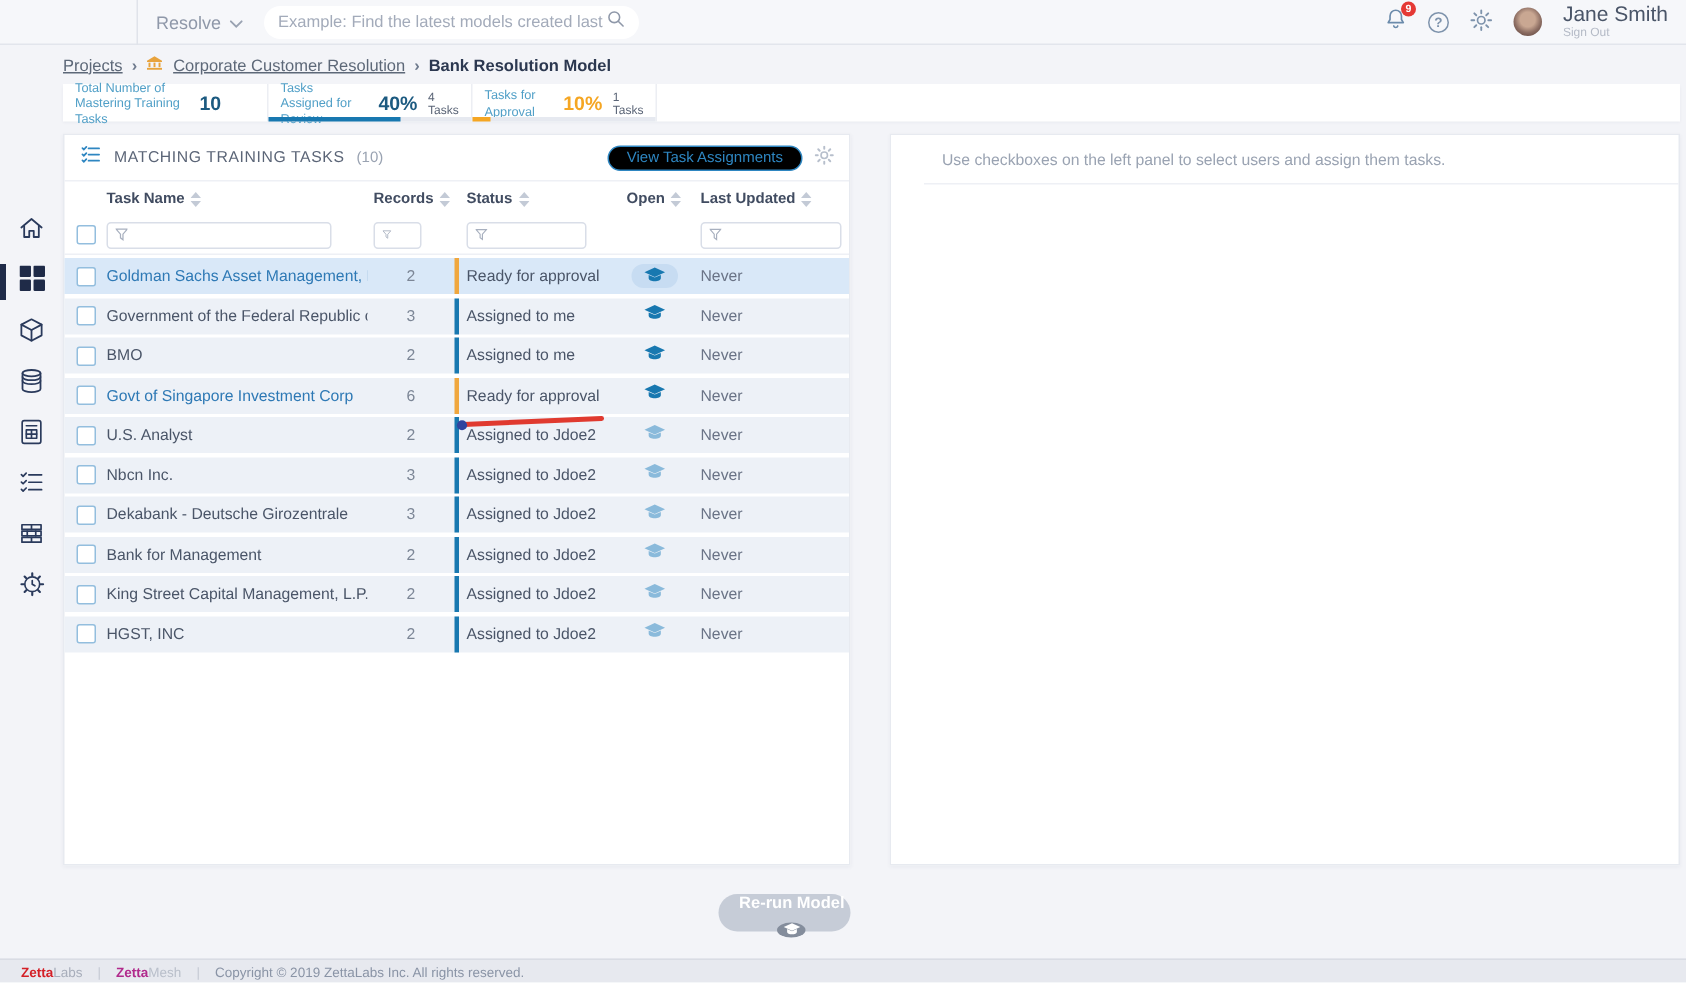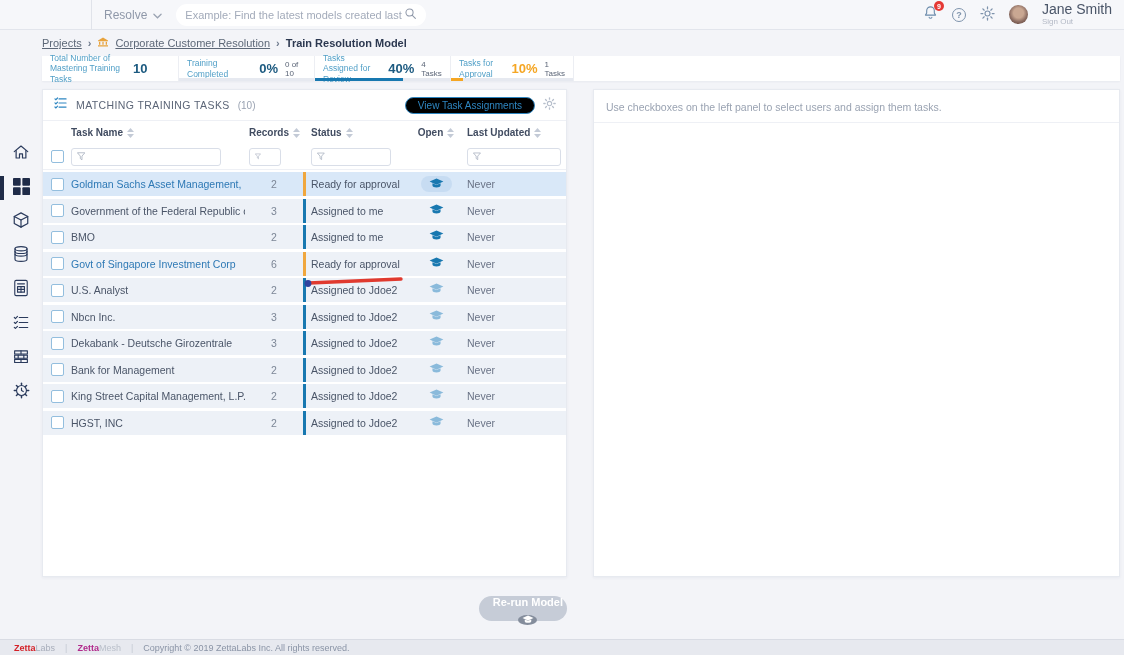--- a/index.html
+++ b/index.html
@@ -64,21 +64,21 @@
   .side-item.active::before { content:""; position:absolute; left:0; top:-1px;
             width:4px; height:24px; background:#1f2b48; }
   .side-item svg { stroke:#2a3a5c; fill:none; stroke-width:1.6; stroke-linejoin:round; stroke-linecap:round; }
 
   
   .card { position:absolute; top:89px; background:#fff; border:1px solid #e7eaf0;
             box-shadow:0 1px 3px rgba(27,42,74,.05); }
   .left-card { left:42px; width:525px; height:488px; }
   .right-card { left:593px; width:527px; height:488px; }
   .hint { padding:11px 12px 9px 12px; font-size:10.5px; color:#9aa3b2;
-            border-bottom:1px solid #eef0f5; }
+            border-bottom:1px solid #eef0f5;margin-left:22px; }
 
   .panel-header { height:30px; display:flex; align-items:center; gap:8px; padding:0 10px; }
   .panel-title { font-size:10.5px; font-weight:normal; letter-spacing:.4px; color:#5b6577; }
   .panel-count { font-size:10px; color:#9aa3b2; }
   .view-btn { margin-left:auto; height:17px; padding:0 12px; border:1px solid #2e86c1;
             border-radius:9px; background:#000000; color:#2e86c1; font-size:10px;
             font-family:inherit; cursor:pointer; display:flex; align-items:center; }
 
   .tgrid { display:grid; grid-template-columns:28px 174px 58px 110px 46px 1fr; align-items:center; }
   .thead { height:24px; border-top:1px solid #eef0f5; font-size:10px; font-weight:bold; color:#414c61; }
@@ -201,36 +201,28 @@
       <svg width="12" height="12" viewBox="0 0 24 24" fill="#e8a33d">
           <path d="M2 9 L12 3 L22 9 V10.5 H2 Z"></path>
           <rect x="4" y="11.5" width="2.6" height="6"></rect>
           <rect x="10.7" y="11.5" width="2.6" height="6"></rect>
           <rect x="17.4" y="11.5" width="2.6" height="6"></rect>
           <rect x="2" y="18.5" width="20" height="2.5"></rect>
         </svg>
     </span>
     <a>Corporate Customer Resolution</a>
     <span class="crumb-sep">›</span>
-    <span class="crumb-current">Train Resolution Model</span>
+    <span class="crumb-current">Bank Resolution Model</span>
   </nav>
 
   <div class="statsbar">
     <div class="stat stat-1">
       <span class="stat-label">Total Number of Mastering Training Tasks</span>
       <span class="stat-value">10</span>
 
-    </div>
-    <div class="stat stat-2">
-      <span class="stat-label">Training Completed</span>
-      <span class="stat-value">0%</span>
-      <span class="stat-sub">0 of 10</span>
-      <span class="track">
-          <span class="fill" style="width: 0%;"></span>
-        </span>
     </div>
     <div class="stat stat-3">
       <span class="stat-label">Tasks Assigned for Review</span>
       <span class="stat-value">40%</span>
       <span class="stat-sub">4 Tasks</span>
       <span class="track">
           <span class="fill" style="width: 65%; background: rgb(24, 120, 176);"></span>
         </span>
     </div>
     <div class="stat stat-4">

